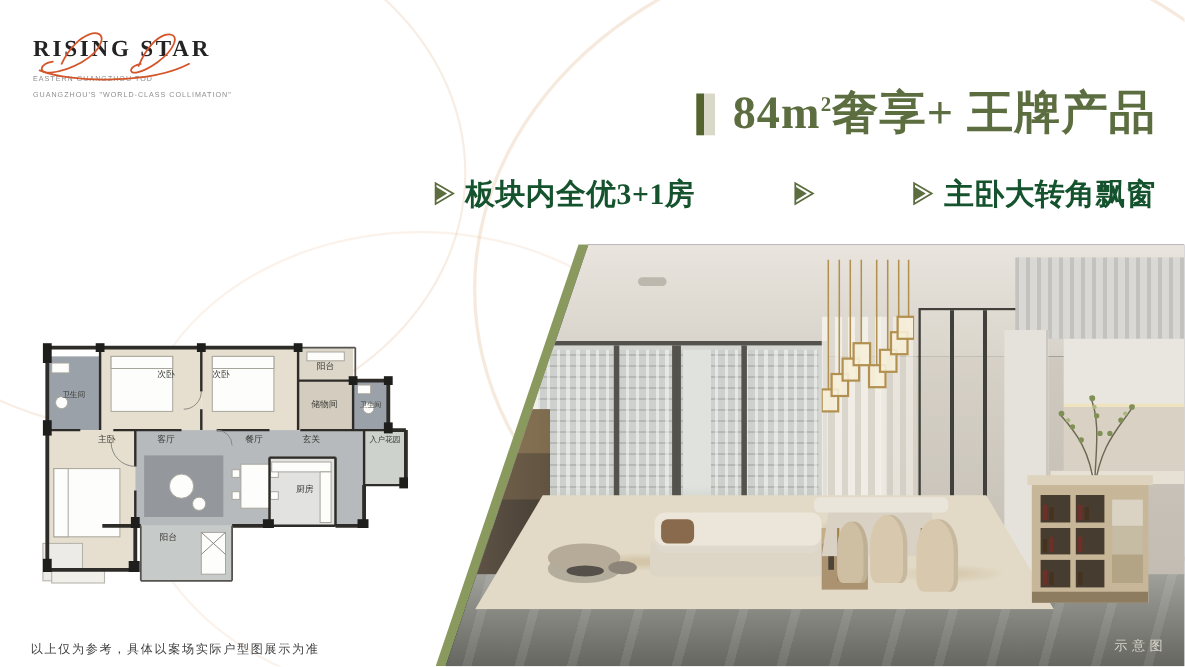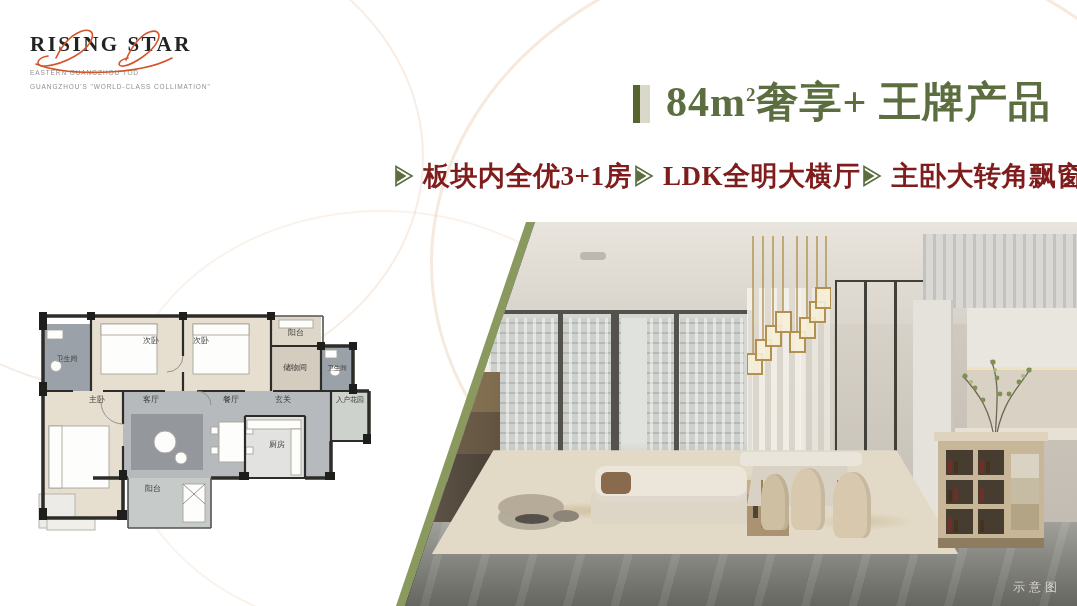--- a/index.html
+++ b/index.html
@@ -23,21 +23,21 @@
   .hbar{display:flex;margin-right:16px;margin-top:4px;}
   .hbar .dark{width:7px;height:38px;background:var(--bar-dark,#55632f);}
   .hbar .light{width:10px;height:38px;background:var(--bar-light,#d9d8c9);}
   .htext{font-size:42px;color:var(--accent-green,#5c6d3f);font-weight:600;letter-spacing:1px;white-space:pre;}
   .htext sup{font-size:19px;font-weight:600;}
 
   
   .features{position:absolute;left:392px;right:26px;top:158px;display:flex;
     justify-content:space-between;align-items:center;z-index:3;}
   .feature{display:flex;align-items:center;gap:9px;}
-  .feature .label{font-size:27px;color:#7f1d1d;font-weight:600;letter-spacing:.5px;white-space:pre;}
+  .feature .label{font-size:27px;color:#14532d;font-weight:600;letter-spacing:.5px;white-space:pre;}
 
   
   .plan{position:absolute;left:33px;top:296px;z-index:2;}
   .plan text{font-family:"Liberation Sans","DejaVu Sans",sans-serif;fill:#3a3a36;}
 
   
   .photo-region{position:absolute;left:395px;top:222px;width:682px;height:384px;z-index:2;}
   .photo-edge{position:absolute;inset:0;background:var(--edge-olive,#8a9a5e);
     clip-path:polygon(131px 0,141px 0,11px 384px,1px 384px);}
   .photo{position:absolute;inset:0;clip-path:polygon(140px 0,682px 0,682px 384px,10px 384px);background:#0f172a;text-align:center;}
@@ -154,21 +154,20 @@
         <polygon points="4,1.5 20,11 4,20.5" fill="none" stroke="#5c6d3f" stroke-width="1.6"></polygon>
         <polygon points="4,4.5 14.5,11 4,17.5" fill="#5c6d3f"></polygon>
       </svg>
       <span class="label">板块内全优3+1房</span>
     </div>
     <div class="feature">
       <svg width="22" height="22" viewBox="0 0 22 22">
         <polygon points="4,1.5 20,11 4,20.5" fill="none" stroke="#5c6d3f" stroke-width="1.6"></polygon>
         <polygon points="4,4.5 14.5,11 4,17.5" fill="#5c6d3f"></polygon>
       </svg>
-      <span class="label">LDK全明大横厅</span>
     </div>
     <div class="feature">
       <svg width="22" height="22" viewBox="0 0 22 22">
         <polygon points="4,1.5 20,11 4,20.5" fill="none" stroke="#5c6d3f" stroke-width="1.6"></polygon>
         <polygon points="4,4.5 14.5,11 4,17.5" fill="#5c6d3f"></polygon>
       </svg>
       <span class="label">主卧大转角飘窗</span>
     </div>
   </div>
 
@@ -368,13 +367,14 @@
           <rect x="43" y="96" width="15" height="20"></rect>
             <rect x="53" y="82" width="15" height="20"></rect>
           <rect x="63" y="66" width="15" height="20"></rect>
             <rect x="69" y="52" width="15" height="20"></rect>
         </g>
       </svg>
       <div class="caption">示意图</div>
     </div>
   </div>
 
+  <div class="disclaimer">以上仅为参考，具体以案场实际户型图展示为准</div>
 </div>
 
 </body></html>

